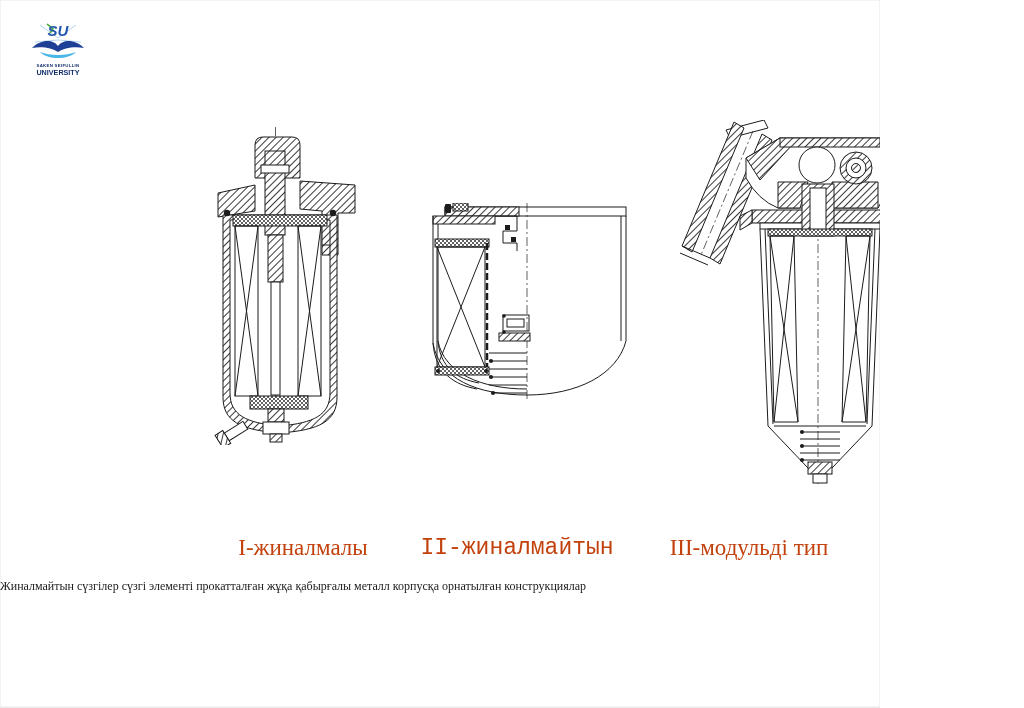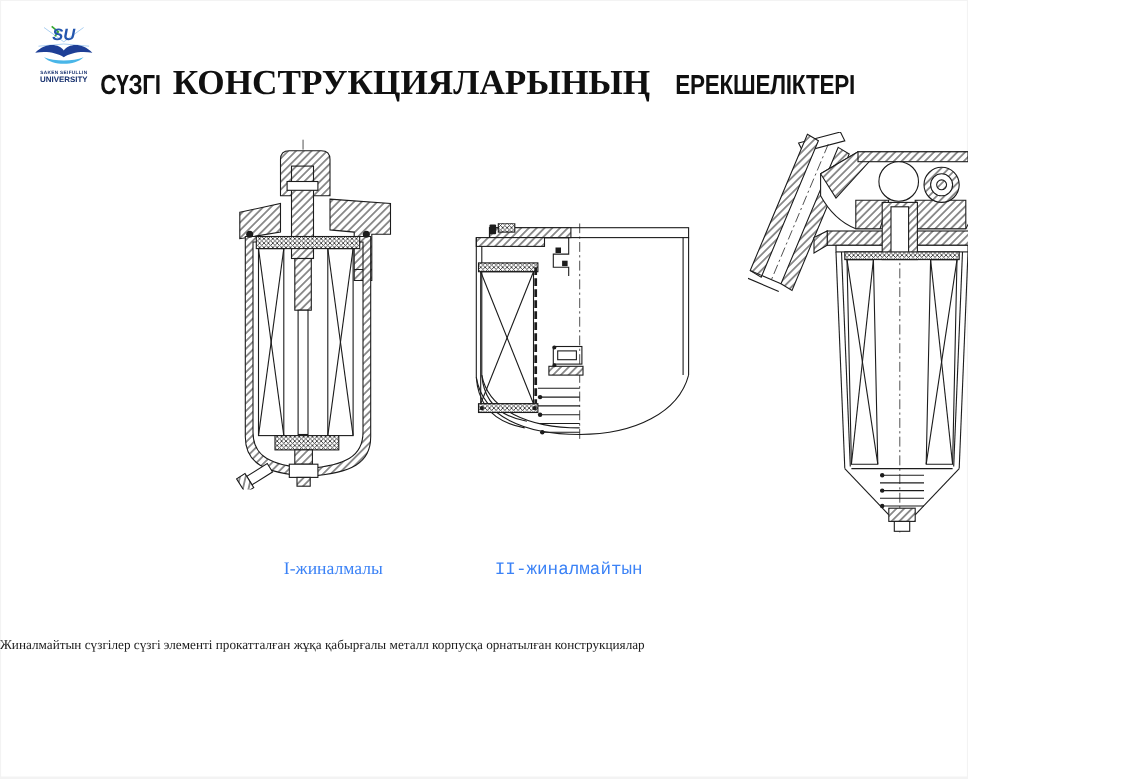--- a/index.html
+++ b/index.html
@@ -14,22 +14,22 @@
     color:#101010;white-space:nowrap;
   }
   .t-sans{
     font-family:"Liberation Sans",sans-serif;font-weight:700;font-size:25px;
     display:inline-block;transform:scaleX(.82);letter-spacing:-.3px;
   }
   .t-serif{font-family:"Liberation Serif",serif;font-weight:700;font-size:32px;margin:0 1px;}
   .fig{position:absolute;}
   .fig svg{display:block;width:100%;height:100%;}
   .caption{
-    position:absolute;top:509px;width:200px;text-align:center;
-    font-size:16px;color:#3b82f6;font-family:"Liberation Serif",serif;
+    position:absolute;top:535px;width:200px;text-align:center;
+    font-size:23px;color:#c2410c;font-family:"Liberation Serif",serif;
   }
   .cap-1{left:203px;} .cap-2{left:417px;font-family:Liberation Mono, monospace;} .cap-3{left:649px;}
   .body-text{
     position:absolute;left:0;right:0;top:572px;text-align:left;
     font-size:12px;line-height:28px;color:#1b1b1b;
   }
   .body-line{white-space:nowrap;}
   .page-number{
     position:absolute;left:948px;top:664px;width:24px;text-align:center;
     font-family:"Liberation Sans",sans-serif;font-size:14px;color:#8a8a8a;
@@ -66,25 +66,20 @@
       </g>
       <polyline points="19,4 25,9 22,13" fill="none" stroke="#3aa935" stroke-width="1.6"></polyline>
       <text x="30" y="16" font-size="15" font-weight="bold" font-style="italic" text-anchor="middle" fill="#2456ae" font-family="Liberation Sans, sans-serif">SU</text>
       <path d="M4,28 C14,18 26,20 30,26 C34,20 46,18 56,28 C46,26 36,28 30,32 C24,28 14,26 4,28 Z" fill="#1e3f96"></path>
       <path d="M12,32 C22,36 38,36 48,32 C40,40 20,40 12,32 Z" fill="#49b6e8"></path>
       <text x="30" y="47" font-size="4.3" font-weight="bold" text-anchor="middle" fill="#16306e" letter-spacing="0.3" font-family="Liberation Sans, sans-serif">SAKEN SEIFULLIN</text>
       <text x="30" y="54.5" font-size="7.2" font-weight="bold" text-anchor="middle" fill="#16306e" font-family="Liberation Sans, sans-serif">UNIVERSITY</text>
     </svg>
   </div>
 
-  <div class="title">
-    <span class="t-sans">СҮЗГІ</span>
-    <span class="t-serif">КОНСТРУКЦИЯЛАРЫНЫҢ</span>
-    <span class="t-sans">ЕРЕКШЕЛІКТЕРІ</span>
-  </div>
 
   <div class="fig" style="left:200px;top:125px;width:180px;height:320px;">
     <svg viewBox="0 0 180 320">
       <g stroke="#1c1c1c" stroke-width="1" fill="none">
         <line x1="75.5" y1="2" x2="75.5" y2="318" stroke-dasharray="9 3 2 3" stroke-width="0.7"></line>
         <path d="M55,53 V20 Q55,12 63,12 H92 Q100,12 100,20 V53 Z" fill="url(#hp)"></path>
         <rect x="65" y="26" width="20" height="84" fill="url(#hp)"></rect>
         <rect x="61" y="40" width="28" height="8" fill="#fff"></rect>
         <rect x="68" y="110" width="15" height="47" fill="url(#hp)"></rect>
         <rect x="71" y="157" width="9" height="113" fill="#fff"></rect>
@@ -209,20 +204,21 @@
         <circle cx="122" cy="326" r="2" fill="#1c1c1c" stroke="none"></circle>
         <circle cx="122" cy="340" r="2" fill="#1c1c1c" stroke="none"></circle>
         <rect x="128" y="342" width="24" height="12" fill="url(#hp)"></rect>
         <rect x="133" y="354" width="14" height="9" fill="#fff"></rect>
       </g>
     </svg>
   </div>
 
   <div class="caption cap-1">I-жиналмалы</div>
   <div class="caption cap-2">II-жиналмайтын</div>
+  <div class="caption cap-3">III-модульді тип</div>
 
   <div class="body-text">
     <div class="body-line">Жиналмайтын сүзгілер сүзгі элементі прокатталған жұқа қабырғалы металл корпусқа орнатылған конструкциялар</div>
   </div>
 
   <div class="page-number">6</div>
 
 </div>
 
 </body></html>

